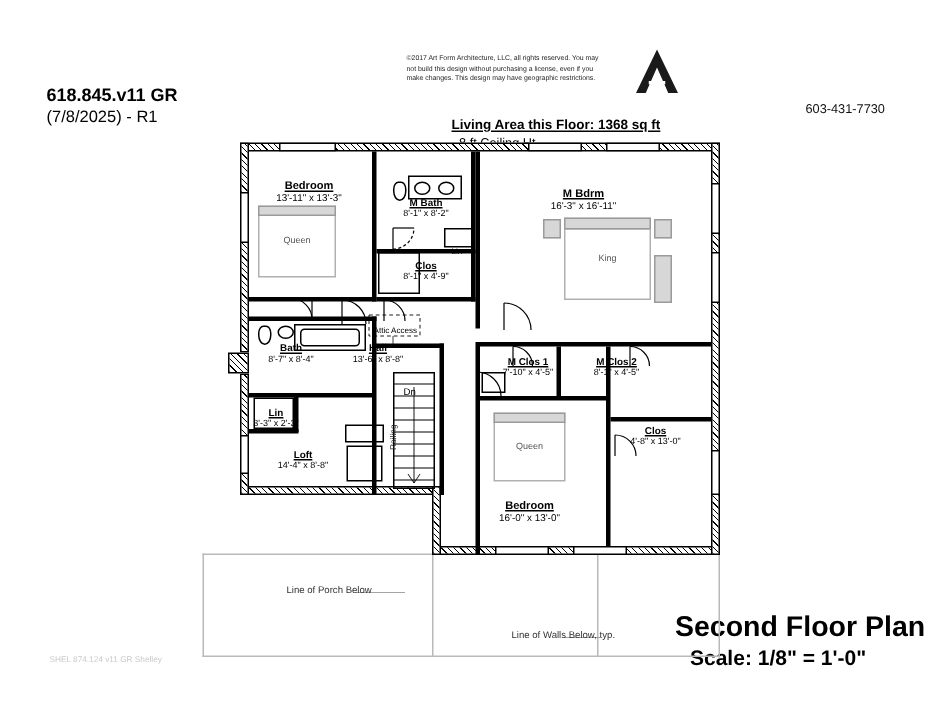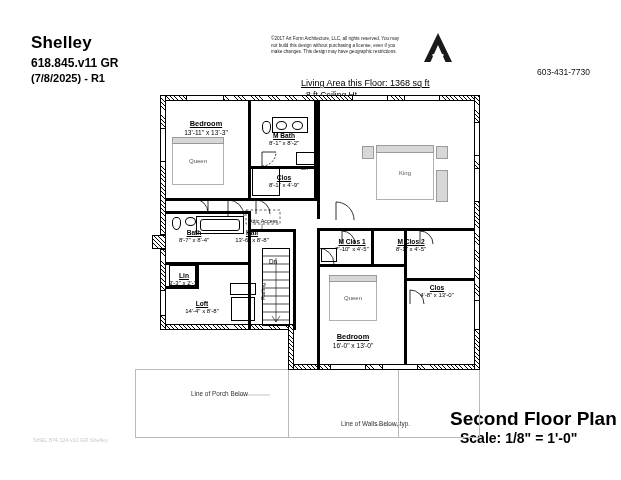--- a/index.html
+++ b/index.html
@@ -30,21 +30,21 @@
   .title-code {
     position: absolute;
     left: 31px; top: 56px;
     font-size: 12px;
     font-weight: bold;
   }
   .title-rev {
     position: absolute;
     left: 31px; top: 72px;
     font-size: 11px;
-    font-weight: bold;
+    font-weight: normal;
   }
 
   
   .copyright {
     position: absolute;
     left: 271px; top: 36px;
     width: 128px;
     font-size: 4.6px;
     line-height: 1.45;
     color: #222;
@@ -67,21 +67,21 @@
     left: 537px; top: 67px;
     font-size: 8.5px;
     color: #111;
   }
 
   
   .living-area {
     position: absolute;
     left: 301px; top: 78px;
     font-size: 9px;
-    font-weight: normal;
+    font-weight: bold;
     text-decoration: underline;
   }
   .ceiling-ht {
     position: absolute;
     left: 306px; top: 90px;
     font-size: 8.5px;
   }
 
   
   .plan-title {
@@ -198,21 +198,20 @@
     left: 0; top: 0;
     width: 621px; height: 480px;
     overflow: visible;
   }
 </style>
 </head>
 <body>
 
 <div id="page">
 
-  <div class="title-name">Shelley</div>
   <div class="title-code">618.845.v11 GR</div>
   <div class="title-rev">(7/8/2025) - R1</div>
   <div class="file-ref">SHEL 874.124 v11 GR Shelley</div>
 
   <div class="copyright">©2017 Art Form Architecture, LLC, all rights reserved. You may not build this design without purchasing a license, even if you make changes. This design may have geographic restrictions.</div>
 
   <div class="firm-logo">
     <svg viewBox="0 0 34 34" width="34" height="34">
       <path d="M17 2 L31 31 L24.5 31 L17 14 L9.5 31 L3 31 Z" fill="#1a1a1a"></path>
       <rect x="11.5" y="23" width="11" height="2.2" fill="#ffffff"></rect>
@@ -379,20 +378,24 @@
     <div class="room" style="left:160px; top:120px; width:92px;">
       <span class="nm">Bedroom</span>
       <span class="dim">13'-11" x 13'-3"</span>
     </div>
 
     <div class="room small" style="left:252px; top:132px; width:64px;">
       <span class="nm">M Bath</span>
       <span class="dim">8'-1" x 8'-2"</span>
     </div>
 
+    <div class="room" style="left:330px; top:125px; width:118px;">
+      <span class="nm">M Bdrm</span>
+      <span class="dim">16'-3" x 16'-11"</span>
+    </div>
 
     <div class="room small" style="left:252px; top:174px; width:64px;">
       <span class="nm">Clos</span>
       <span class="dim">8'-1" x 4'-9"</span>
     </div>
 
     <div class="room small" style="left:166px; top:229px; width:56px;">
       <span class="nm">Bath</span>
       <span class="dim">8'-7" x 8'-4"</span>
     </div>

